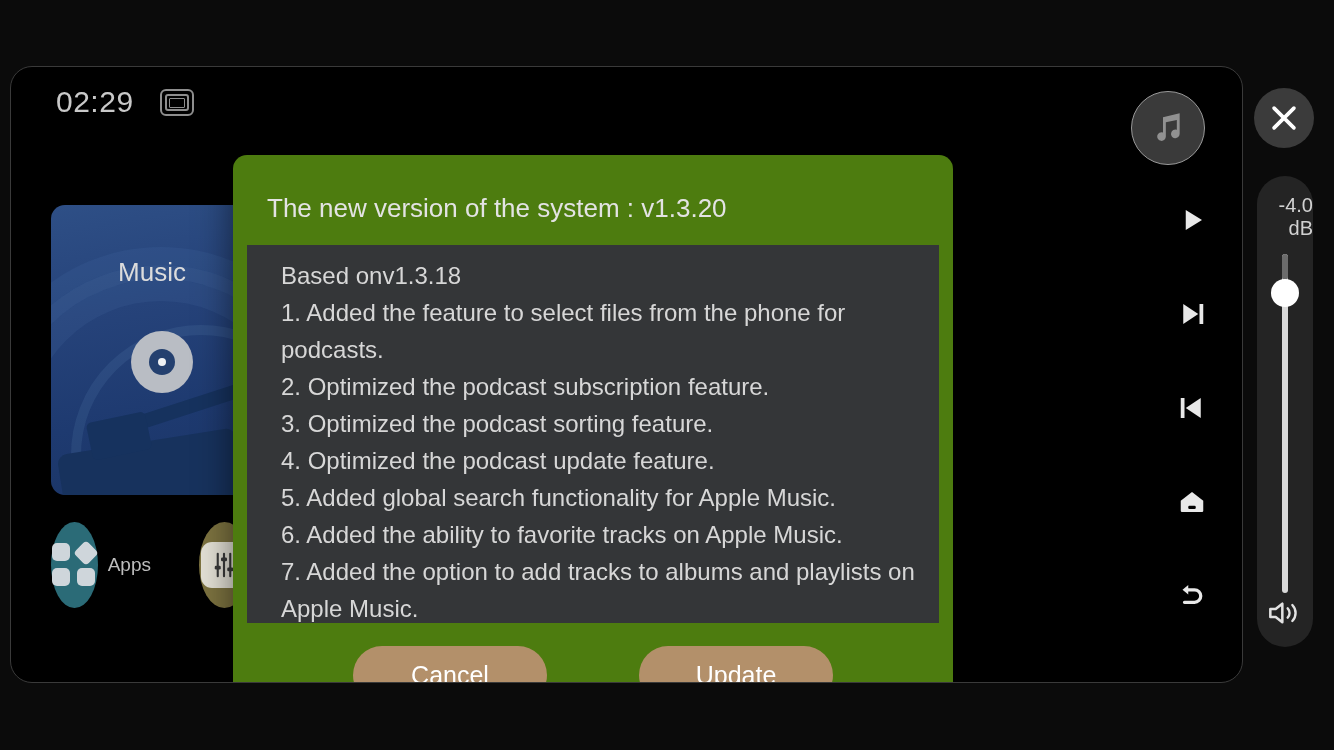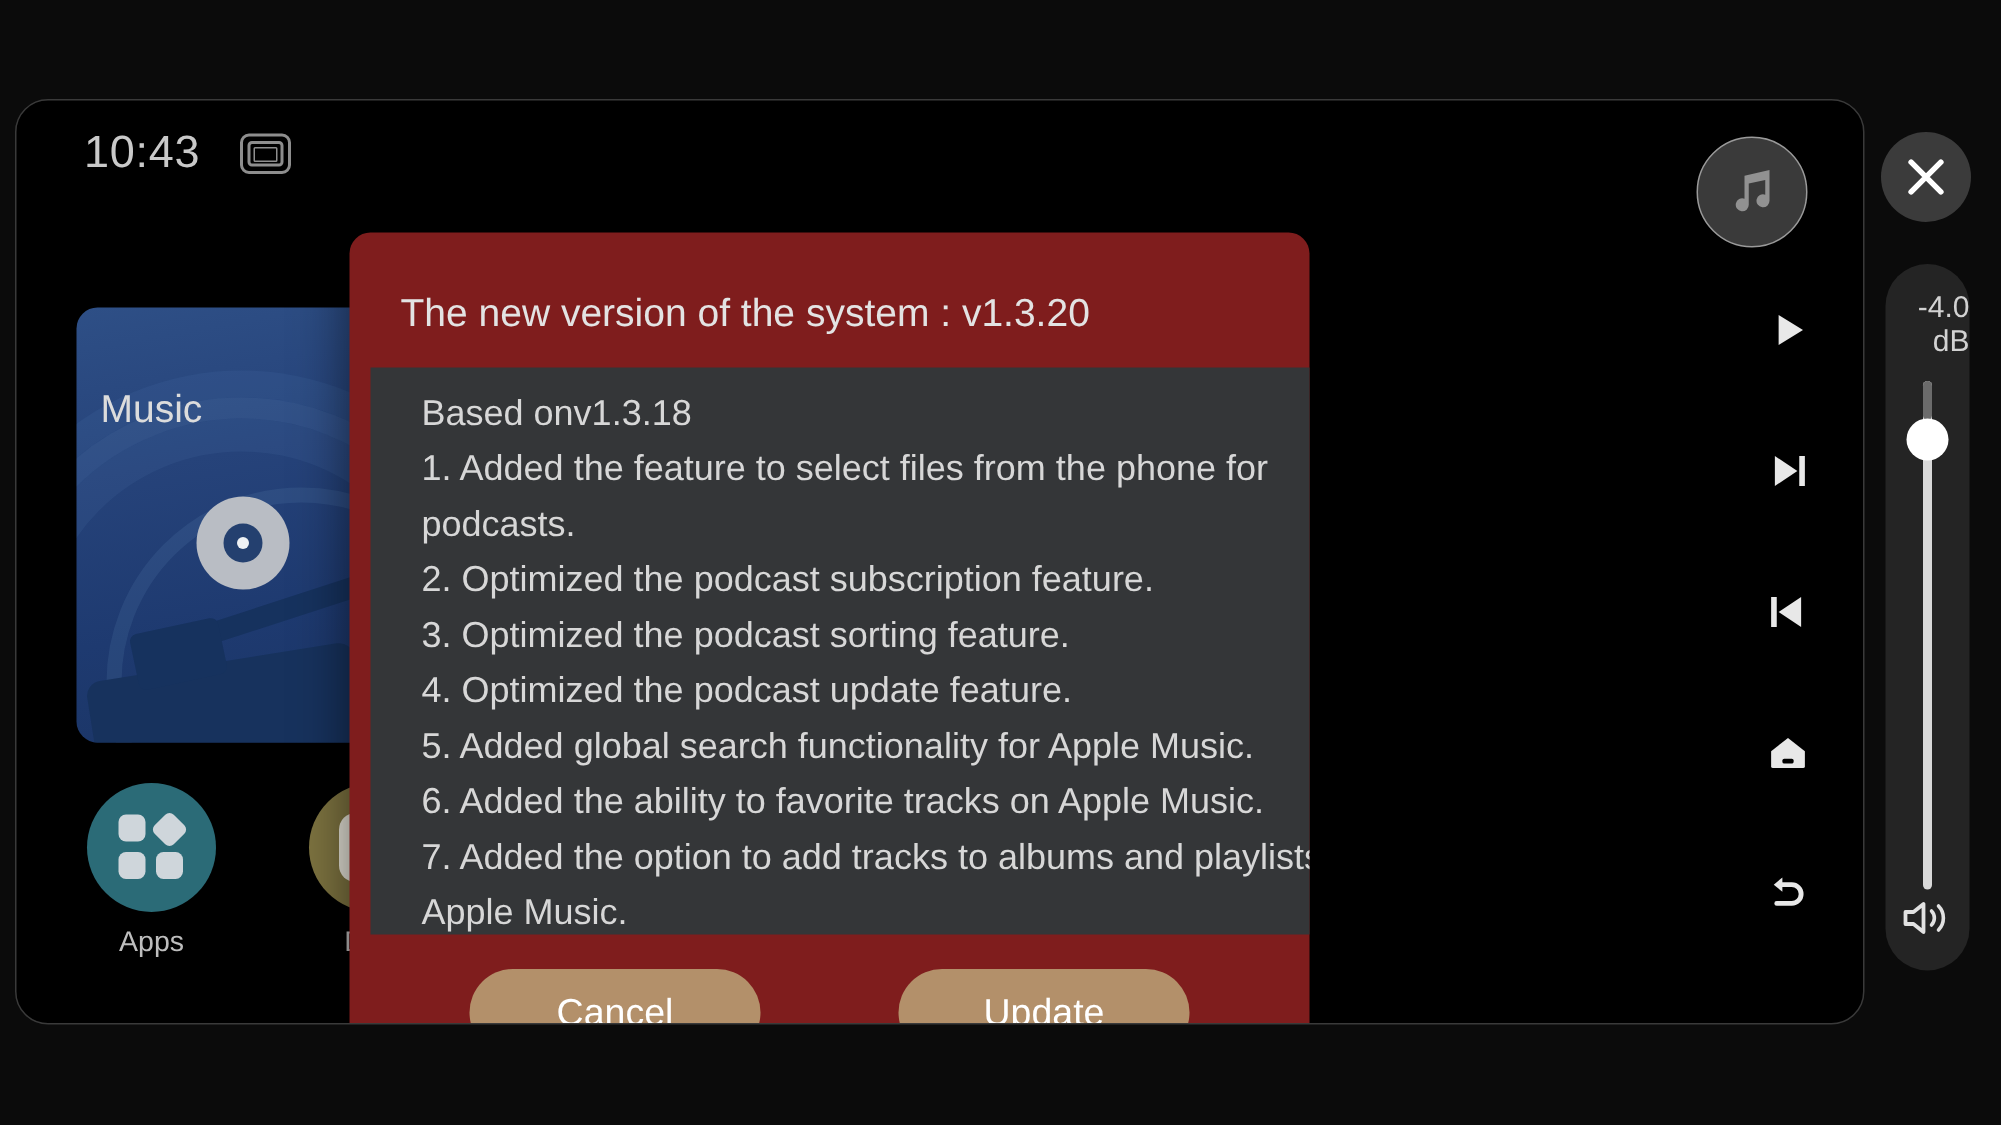--- a/index.html
+++ b/index.html
@@ -100,25 +100,24 @@
     width: 202px;
     height: 290px;
     border-radius: 14px;
     overflow: hidden;
     flex: 0 0 auto;
   }
   .tile-label {
     position: absolute;
     top: 52px;
     left: 0; right: 0;
-    text-align: left;
+    text-align: center;
     color: #dcdcdc;
     font-size: 26px;
     z-index: 4;
-    margin-left: 16px;
   }
 
   
   #tile-music {
     background: linear-gradient(170deg, #2e4f86 0%, #26437a 35%, #1e3a70 70%, #1b3566 100%);
   }
   .vinyl-rings {
     position: absolute;
     left: -60px; top: 60px;
     width: 340px; height: 340px;
@@ -232,21 +231,21 @@
   #dock {
     position: absolute;
     left: 40px;
     top: 455px;
     display: flex;
     gap: 48px;
   }
   .dock-item {
     width: 100px;
     display: flex;
-    flex-direction: column;
+    flex-direction: row;
     align-items: center;
     gap: 10px;
   }
   .dock-circle {
     width: 86px; height: 86px;
     border-radius: 50%;
     display: flex;
     align-items: center;
     justify-content: center;
   }
@@ -364,23 +363,23 @@
     bottom: 14px;
     left: 50%;
     transform: translateX(-50%);
   }
 
   
   #update-dialog {
     position: absolute;
     left: 222px;
     top: 88px;
-    width: 640px;
+    width: 720px;
     height: 572px;
-    background: #7f1d1d;
+    background: #4d7c0f;
     border-radius: 14px;
     z-index: 50;
     box-shadow: 0 6px 36px rgba(0,0,0,0.55);
     overflow: hidden;
   }
   #dialog-title {
     padding: 38px 0 0 34px;
     color: #e3e3e3;
     font-size: 26px;
     height: 90px;
@@ -426,21 +425,21 @@
   }
 </style>
 </head>
 <body>
 
 <div id="screen">
 
   <div id="device-frame">
 
     <div id="status-bar">
-      <span id="clock">10:43</span>
+      <span id="clock">02:29</span>
       <span class="display-icon"></span>
     </div>
 
     <div id="music-badge">
       <svg width="40" height="40" viewBox="0 0 24 24">
         <path fill="#d8d8d8" d="M9 5.5v9.2a2.6 2.6 0 1 0 1.7 2.4V8.6l6.6-1.4v5.9a2.6 2.6 0 1 0 1.7 2.4V3.2z"></path>
       </svg>
     </div>
 
     <div id="tiles">

